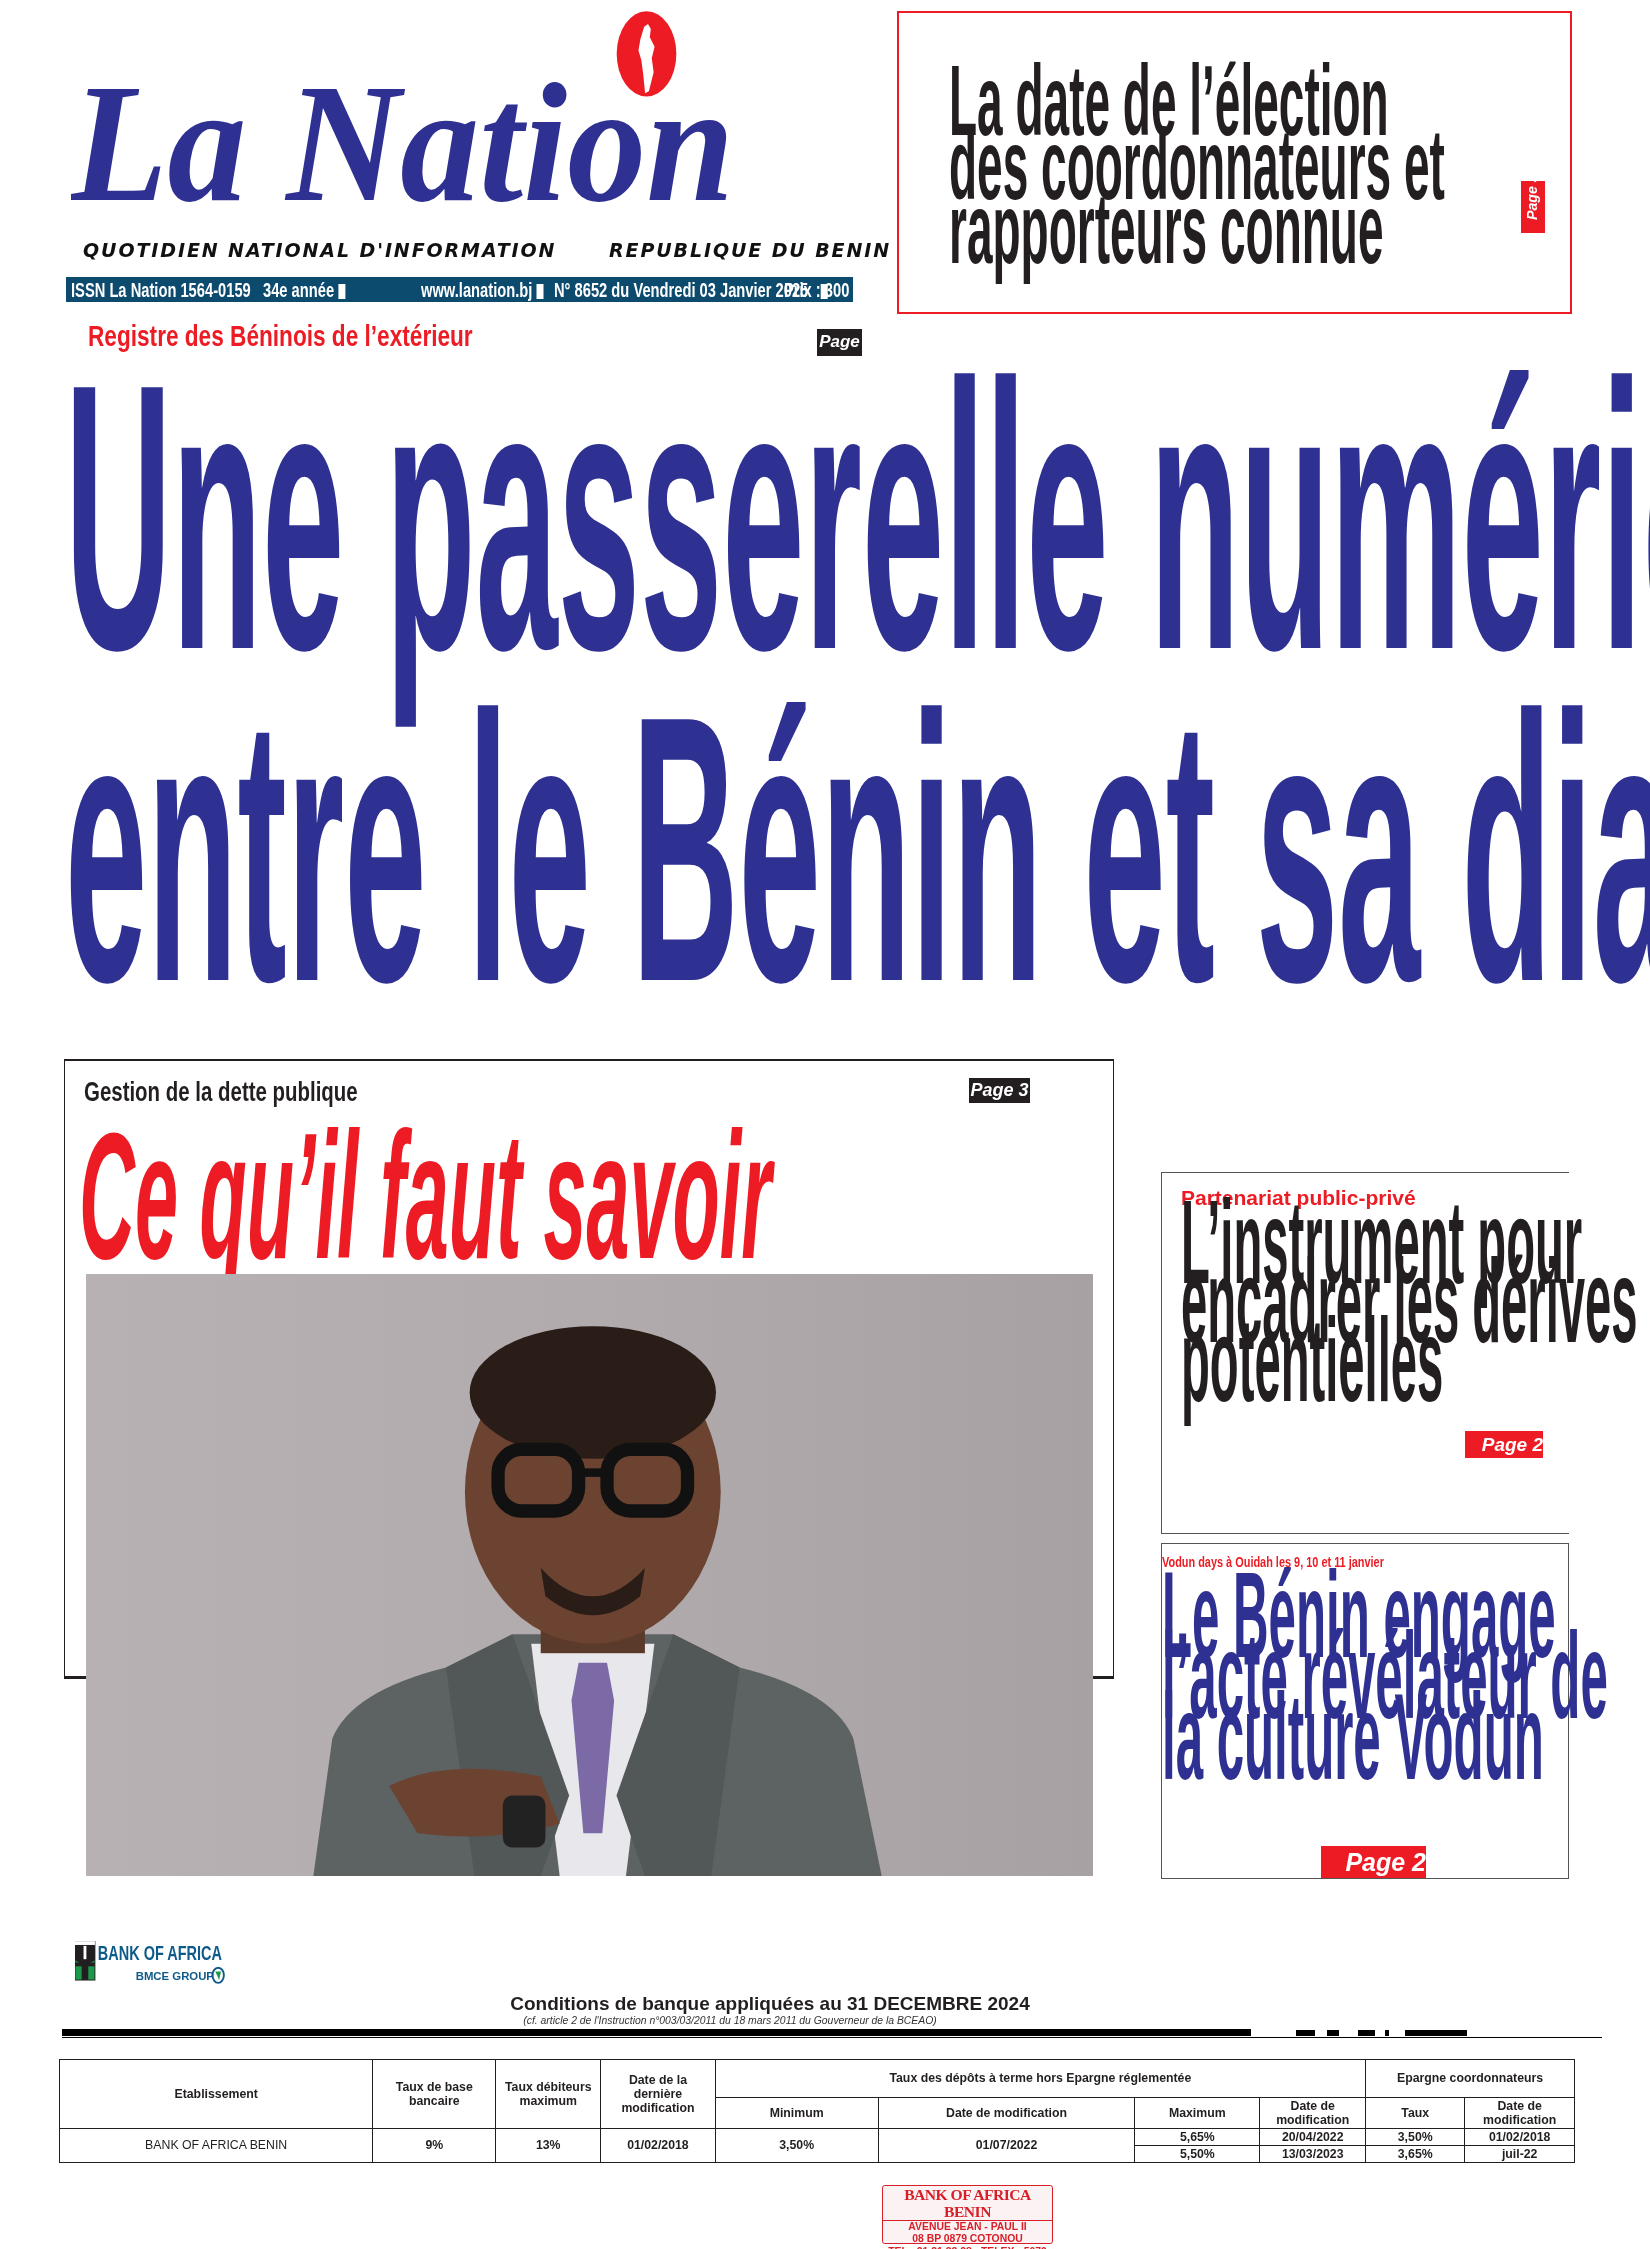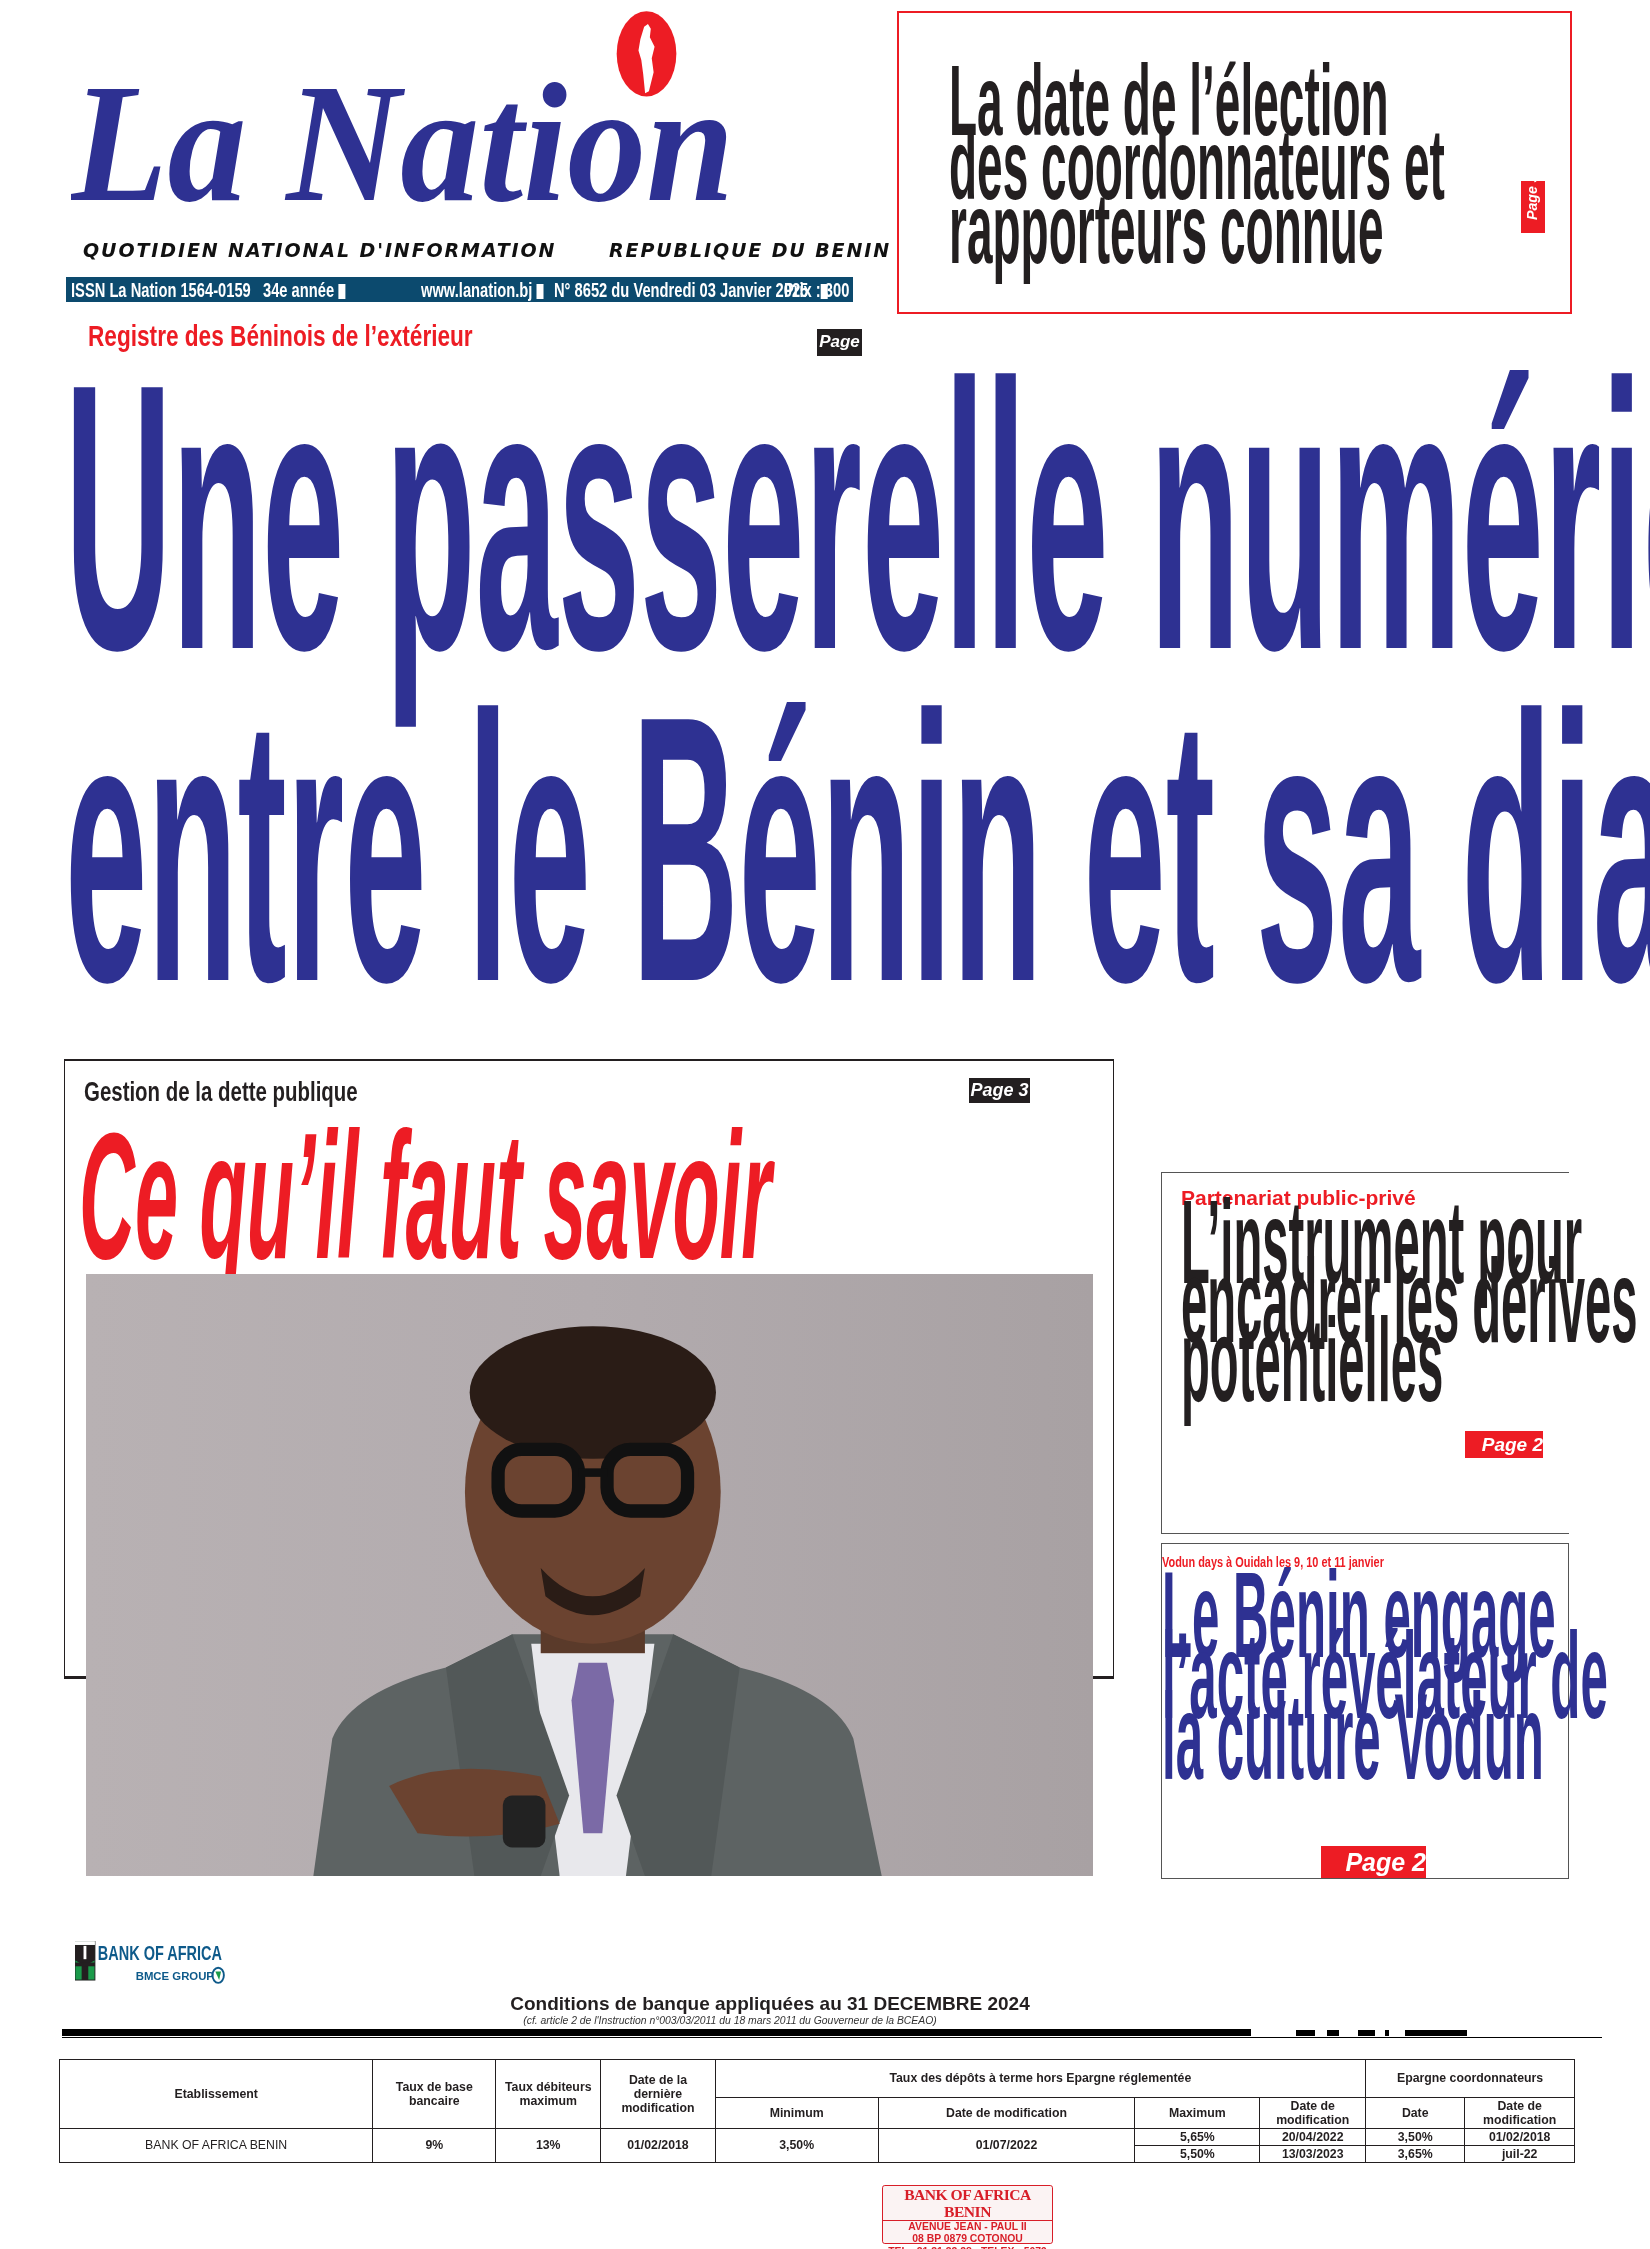--- a/index.html
+++ b/index.html
@@ -200,21 +200,21 @@
     <th rowspan="2">Taux débiteurs maximum</th>
     <th rowspan="2">Date de la dernière modification</th>
     <th colspan="4">Taux des dépôts à terme hors Epargne réglementée</th>
     <th colspan="2">Epargne coordonnateurs</th>
   </tr>
   <tr style="height:26.5px">
     <th>Minimum</th>
     <th>Date de modification</th>
     <th>Maximum</th>
     <th>Date de modification</th>
-    <th>Date</th>
+    <th>Taux</th>
     <th>Date de modification</th>
   </tr>
   <tr style="height:15px">
     <td rowspan="2" class="name">BANK OF AFRICA BENIN</td>
     <td rowspan="2">9%</td>
     <td rowspan="2">13%</td>
     <td rowspan="2">01/02/2018</td>
     <td rowspan="2">3,50%</td>
     <td rowspan="2">01/07/2022</td>
     <td>5,65%</td>

